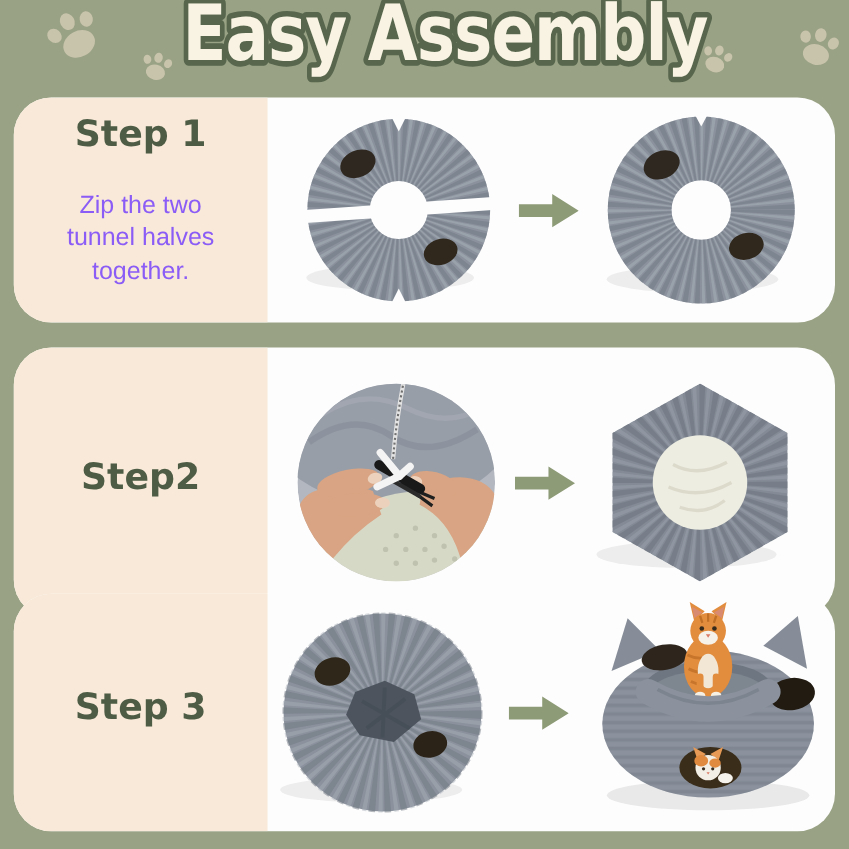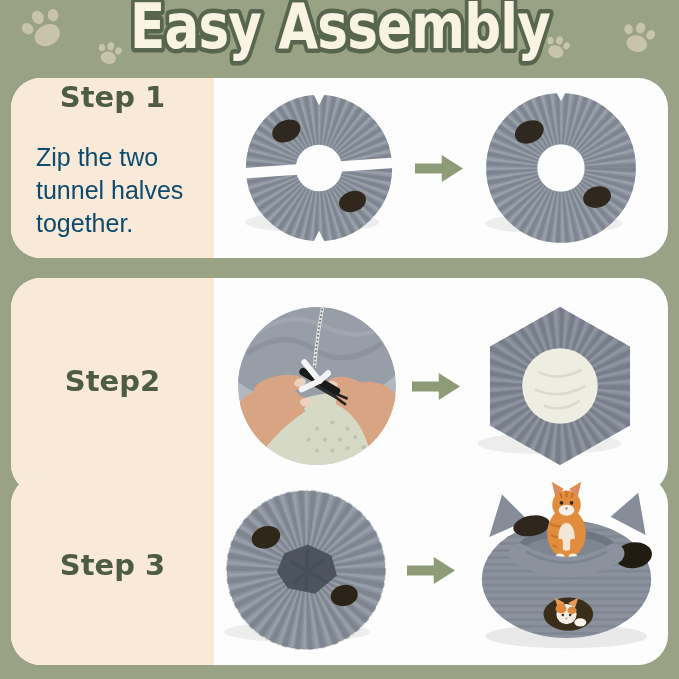--- a/index.html
+++ b/index.html
@@ -3,48 +3,48 @@
 <meta charset="utf-8">
 <style>
   html,body{
     margin:0;padding:0;width:679px;height:679px;overflow:hidden;
     background:#99a284;
     font-family:"Liberation Sans",sans-serif;
   }
   .stage{position:relative;width:679px;height:679px;}
 
   
-  .title-band{position:absolute;top:0;left:0;width:553px;height:78px;}
+  .title-band{position:absolute;top:0;left:16px;width:553px;height:78px;}
   .title-svg{position:absolute;top:-8px;left:0;}
   .paw{position:absolute;opacity:.95;}
   .paw-1{left:20px;top:6px;transform:rotate(-28deg);}
   .paw-2{left:96px;top:40px;transform:rotate(12deg);}
   .paw-3{left:544px;top:34px;transform:rotate(18deg);}
   .paw-4{left:620px;top:20px;transform:rotate(14deg);}
 
   
   .panel{
     position:absolute;left:11px;width:657px;background:#fdfdfd;
     border-radius:30px;display:flex;overflow:hidden;
   }
   .p1{top:78px;height:180px;}
   .p2{top:278px;height:216px;}
   .p3{top:475px;height:190px;}
 
   .text-col{
     flex:0 0 203px;width:203px;background:#f8e9d8;
     display:flex;flex-direction:column;justify-content:center;align-items:center;
-    text-align:left;padding:0 9px;box-sizing:border-box;
+    text-align:center;padding:0 9px;box-sizing:border-box;
   }
   .heading{
     font-family:"DejaVu Sans",sans-serif;font-weight:bold;
     font-size:29px;color:#4e5c45;margin:0 0 11px 0;letter-spacing:0;
   }
   .desc{
-    font-size:25px;line-height:1.32;color:#0c4a6e;margin:16px;
+    font-size:20px;line-height:1.32;color:#8b5cf6;margin:16px;
   }
 
   .img-col{
     flex:1;display:flex;align-items:center;justify-content:center;gap:8px;
   }
   .arrow{flex:0 0 auto;margin:0 2px;}
 </style>
 </head>
 <body>
 

